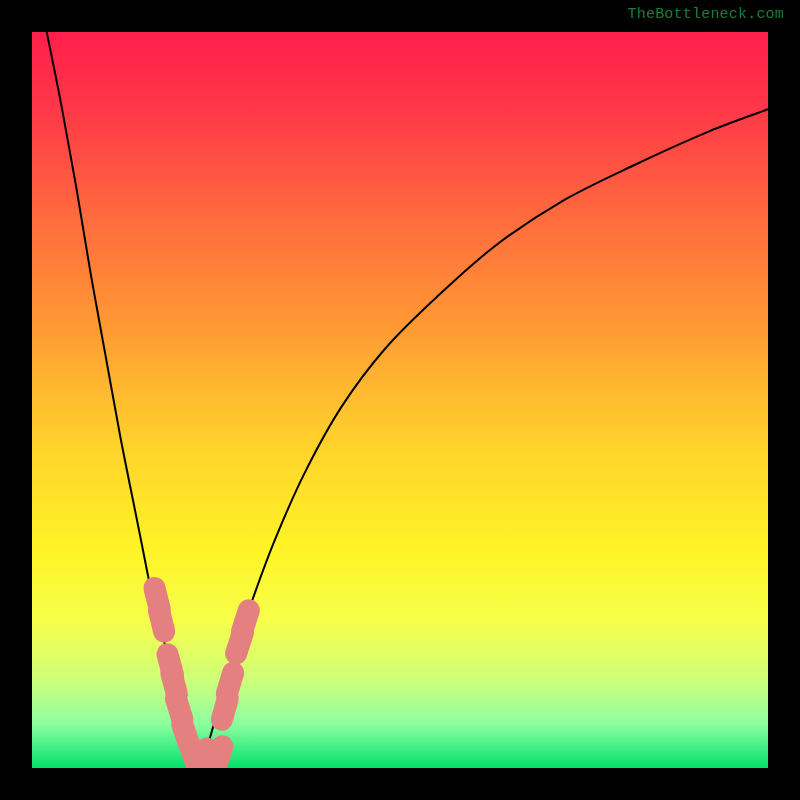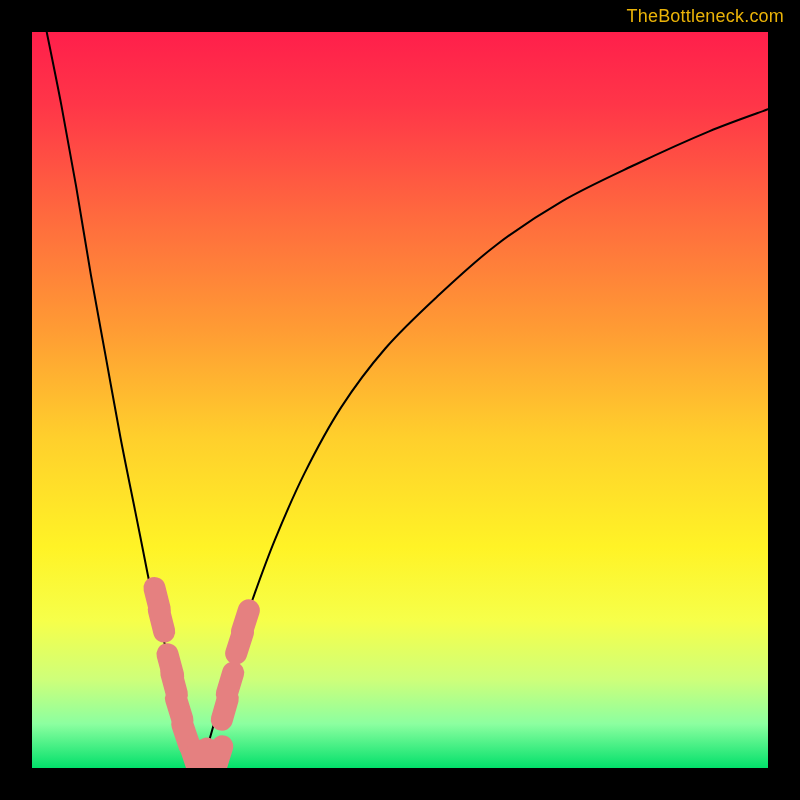--- a/index.html
+++ b/index.html
@@ -24,24 +24,25 @@
     left: 32px;
     top: 32px;
     width: 736px;
     height: 736px;
     overflow: hidden;
   }
   .watermark {
     position: absolute;
     top: 6px;
     right: 16px;
-    color: #eab308;
-    font-size: 18px;
+    color: #15803d;
+    font-size: 15px;
     letter-spacing: 0.2px;
     font-weight: 500;
+    font-family: Liberation Mono, monospace;
   }
   svg { display: block; }
 </style>
 </head>
 <body>
 
 <div class="frame">
   <div class="plot-area">
     <svg id="chart-svg" width="736" height="736" viewBox="0 0 736 736">
       <defs>

